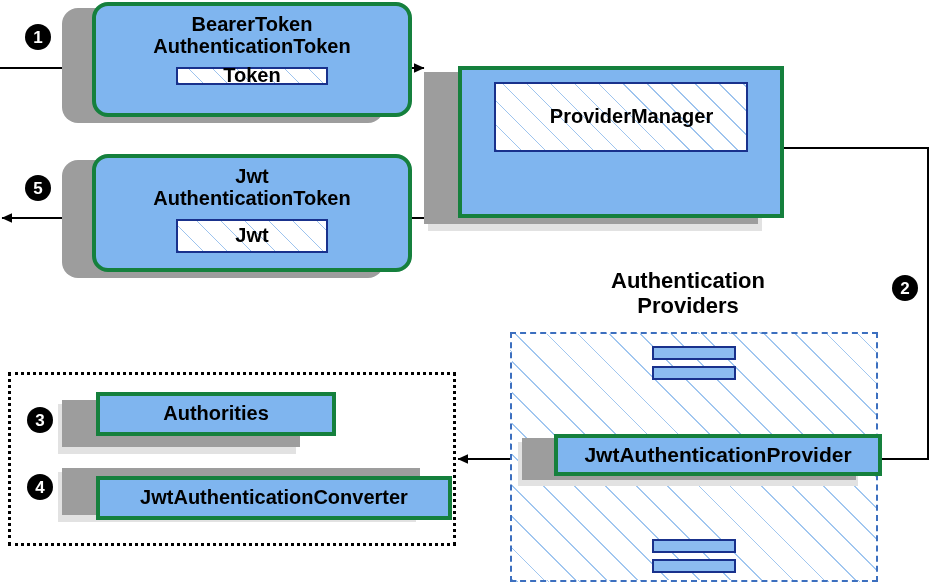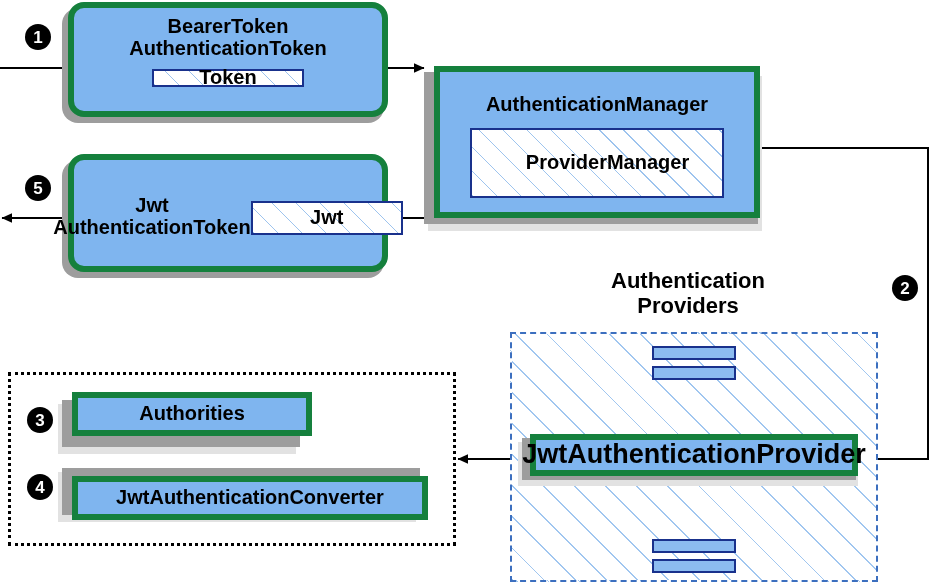--- a/index.html
+++ b/index.html
@@ -23,28 +23,29 @@
     top: 0;
     width: 932px;
     height: 584px;
   }
 
   
   .node {
     position: absolute;
     box-sizing: border-box;
     background: #7FB5EF;
-    border: 6px solid #15803d;
+    border: 4px solid #15803d;
     color: #000000;
     font-weight: bold;
     display: flex;
     align-items: center;
     justify-content: center;
     text-align: center;
     line-height: 1.08;
+    margin-left: 24px;
   }
   .node.rounded {
     border-radius: 16px;
   }
   .shadow {
     position: absolute;
     background: #9D9D9D;
     z-index: 1;
   }
   .shadow.rounded { border-radius: 16px; }
@@ -163,51 +164,50 @@
   <div class="providers-region" style="left:510px; top:332px; width:368px; height:250px; z-index:2;"></div>
 
   <div class="mini-bar" style="left:652px; top:346px; width:84px; height:14px; z-index:3;"></div>
   <div class="mini-bar" style="left:652px; top:366px; width:84px; height:14px; z-index:3;"></div>
 
   <div class="mini-bar" style="left:652px; top:539px; width:84px; height:14px; z-index:3;"></div>
   <div class="mini-bar" style="left:652px; top:559px; width:84px; height:14px; z-index:3;"></div>
 
   <div class="shadow light" style="left:518px; top:442px; width:340px; height:44px; z-index:3;"></div>
   <div class="shadow" style="left:522px; top:438px; width:334px; height:42px; z-index:4;"></div>
-  <div class="node" style="left:530px; top:434px; width:328px; height:42px; font-size:27px; z-index:5;">JwtAuthenticationProvider</div>
+  <div class="node" style="left:530px; top:434px; width:328px; height:42px; font-size:21px; z-index:5;">JwtAuthenticationProvider</div>
 
   <div class="dotted-region" style="left:8px; top:372px; width:448px; height:174px; z-index:2;"></div>
 
   <div class="shadow light" style="left:58px; top:404px; width:238px; height:50px; z-index:3;"></div>
   <div class="shadow" style="left:62px; top:400px; width:238px; height:47px; z-index:4;"></div>
   <div class="node" style="left:72px; top:392px; width:240px; height:44px; font-size:20px; z-index:5;">Authorities</div>
 
   <div class="shadow light" style="left:58px; top:472px; width:358px; height:50px; z-index:3;"></div>
   <div class="shadow" style="left:62px; top:468px; width:358px; height:47px; z-index:4;"></div>
   <div class="node" style="left:72px; top:476px; width:356px; height:44px; font-size:20px; z-index:5;">JwtAuthenticationConverter</div>
 
   <div class="shadow light" style="left:428px; top:76px; width:334px; height:155px; z-index:3;"></div>
   <div class="shadow" style="left:424px; top:72px; width:334px; height:152px; z-index:4;"></div>
   <div class="node" style="left:434px; top:66px; width:326px; height:152px; flex-direction:column;
               justify-content:flex-start; z-index:5;">
-    <div style="font-size:20px; margin-top:22px;">AuthenticationManager</div>
     <div class="hatch-box" style="position:relative; margin-top:12px; width:254px; height:70px; font-size:20px;padding-left:21px;">ProviderManager</div>
   </div>
 
   <div class="shadow rounded" style="left:62px; top:8px; width:322px; height:115px; z-index:4;"></div>
   <div class="node rounded" style="left:68px; top:2px; width:320px; height:115px; flex-direction:column;
               justify-content:flex-start; z-index:5;">
     <div style="font-size:20px; white-space:pre-line; margin-top:8px;">BearerToken
 AuthenticationToken</div>
     <div class="hatch-box" style="position:relative; margin-top:10px; width:152px; height:18px; font-size:20px;">Token</div>
   </div>
 
   <div class="shadow rounded" style="left:62px; top:160px; width:322px; height:118px; z-index:4;"></div>
-  <div class="node rounded" style="left:68px; top:154px; width:320px; height:118px; flex-direction:row;
-              justify-content:center; z-index:5;">
+  <div class="node rounded" style="left:68px; top:154px; width:320px; height:118px; flex-direction:column;
+              justify-content:flex-start; z-index:5;">
     <div style="font-size:20px; white-space:pre-line; margin-top:8px;">Jwt
 AuthenticationToken</div>
     <div style="position:relative; margin-top:10px; display:flex; gap:8px; align-items:center;">
       <div class="hatch-box" style="position:relative; width:152px; height:34px; font-size:20px;">Jwt</div>
     </div>
   </div>
 
   <div class="badge" style="left:25px; top:24px;">1</div>
   <div class="badge" style="left:892px; top:275px;">2</div>
   <div class="badge" style="left:27px; top:407px;">3</div>

